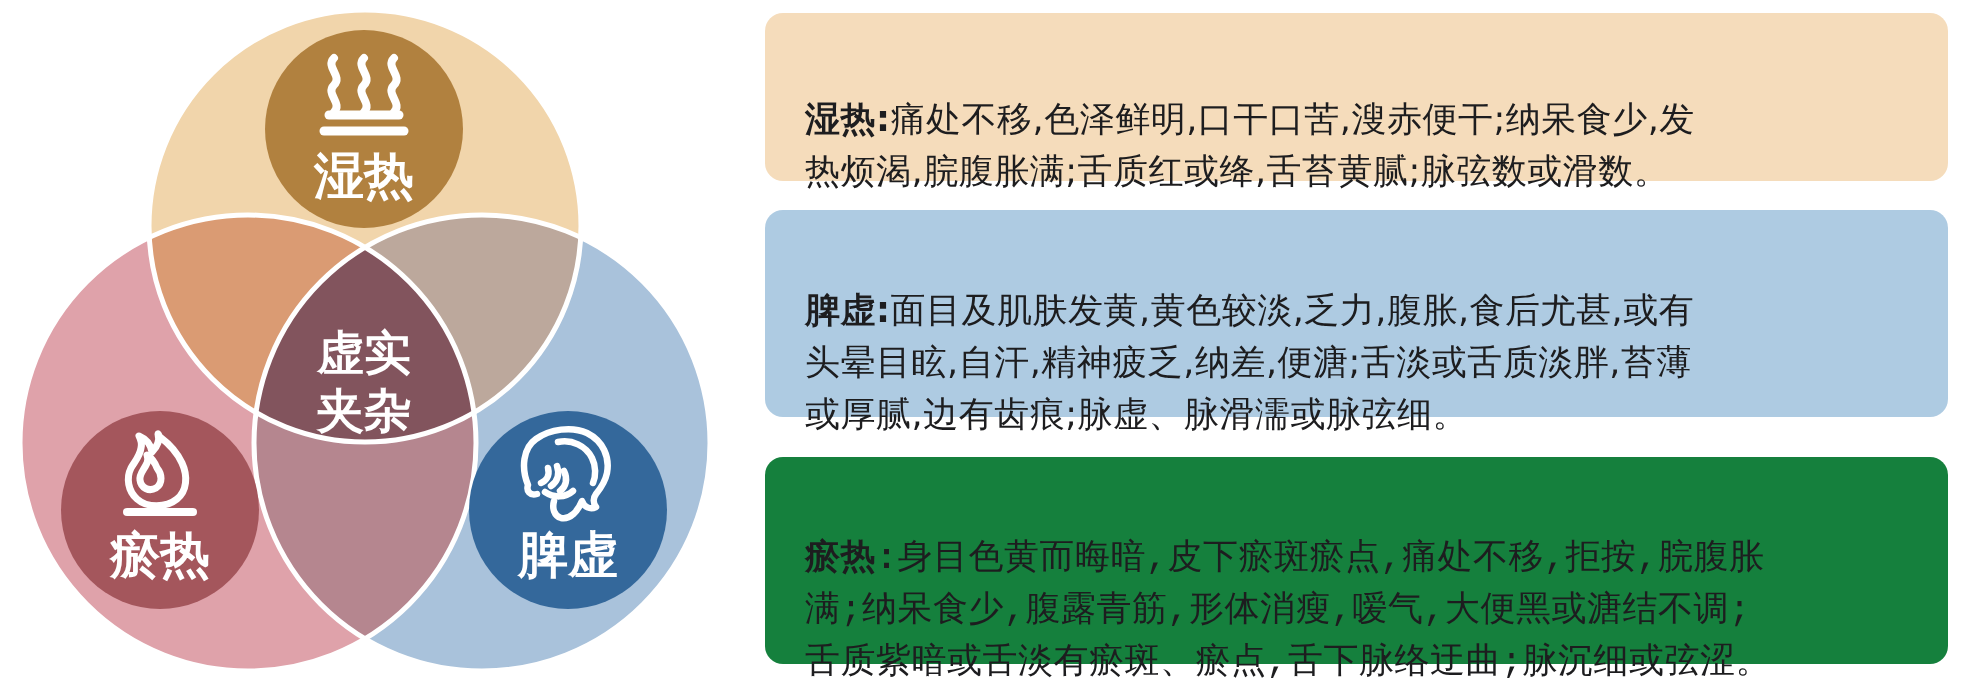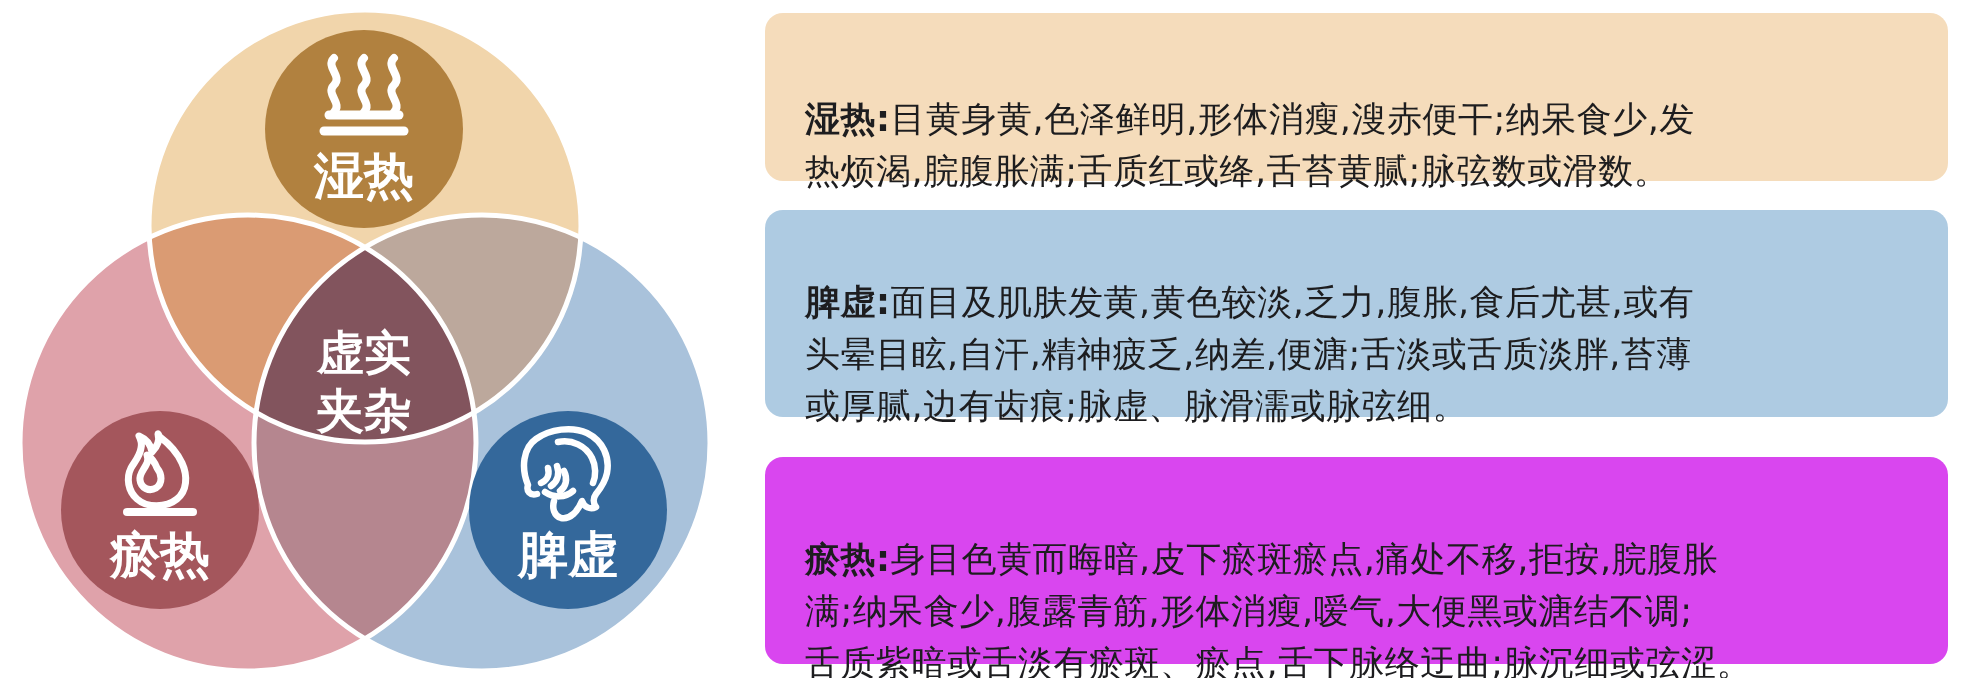--- a/index.html
+++ b/index.html
@@ -55,21 +55,21 @@
     line-height: 52px;
     font-weight: 500;
     white-space: pre-line;
     letter-spacing: 0.5px;
   }
   .panel-label {
     font-weight: 900;
     margin-top: 48px;
   }
   .panel-1 { top: 13px;  height: 168px; padding-top: 28px; }
-  .panel-2 { top: 210px; height: 207px; padding-top: 14px; }
+  .panel-2 { top: 210px; height: 207px; padding-top: 22px; }
   .panel-3 { top: 457px; height: 207px; padding-top: 24px; }
 </style>
 </head>
 <body>
 
 <div class="stage">
 
   <svg class="venn-svg" width="770" height="678" viewBox="0 0 770 678">
     <defs>
       <clipPath id="clipTop">
@@ -154,29 +154,29 @@
       <path d="M 564,471 c 4,8 2,16 -4,20"></path>
       <path d="M 545,492 c 9,6 20,6 28,-1"></path>
     </g>
     <text class="venn-label badge-label" x="568" y="572" text-anchor="middle">脾虚</text>
 
     <text class="venn-label center-label" x="364" y="369" text-anchor="middle">虚实</text>
     <text class="venn-label center-label" x="364" y="427" text-anchor="middle">夹杂</text>
   </svg>
 
   <div class="panel panel-1" style="background-color: rgb(245, 220, 187);">
-    <span class="panel-label">湿热:</span><span class="panel-text">目黄身黄,色泽鲜明,形体消瘦,溲赤便干;纳呆食少,发
+    <span class="panel-label">湿热:</span><span class="panel-text">痛处不移,色泽鲜明,口干口苦,溲赤便干;纳呆食少,发
 热烦渴,脘腹胀满;舌质红或绛,舌苔黄腻;脉弦数或滑数。</span>
   </div>
 
   <div class="panel panel-2" style="background-color: rgb(174, 203, 226);">
     <span class="panel-label">脾虚:</span><span class="panel-text">面目及肌肤发黄,黄色较淡,乏力,腹胀,食后尤甚,或有
 头晕目眩,自汗,精神疲乏,纳差,便溏;舌淡或舌质淡胖,苔薄
 或厚腻,边有齿痕;脉虚、脉滑濡或脉弦细。</span>
   </div>
 
-  <div class="panel panel-3" style="background-color: #d946ef;">
+  <div class="panel panel-3" style="background-color: #15803d; font-family: Liberation Mono, monospace;">
     <span class="panel-label">瘀热:</span><span class="panel-text">身目色黄而晦暗,皮下瘀斑瘀点,痛处不移,拒按,脘腹胀
 满;纳呆食少,腹露青筋,形体消瘦,嗳气,大便黑或溏结不调;
 舌质紫暗或舌淡有瘀斑、瘀点,舌下脉络迂曲;脉沉细或弦涩。</span>
   </div>
 
 </div>
 
 </body></html>

